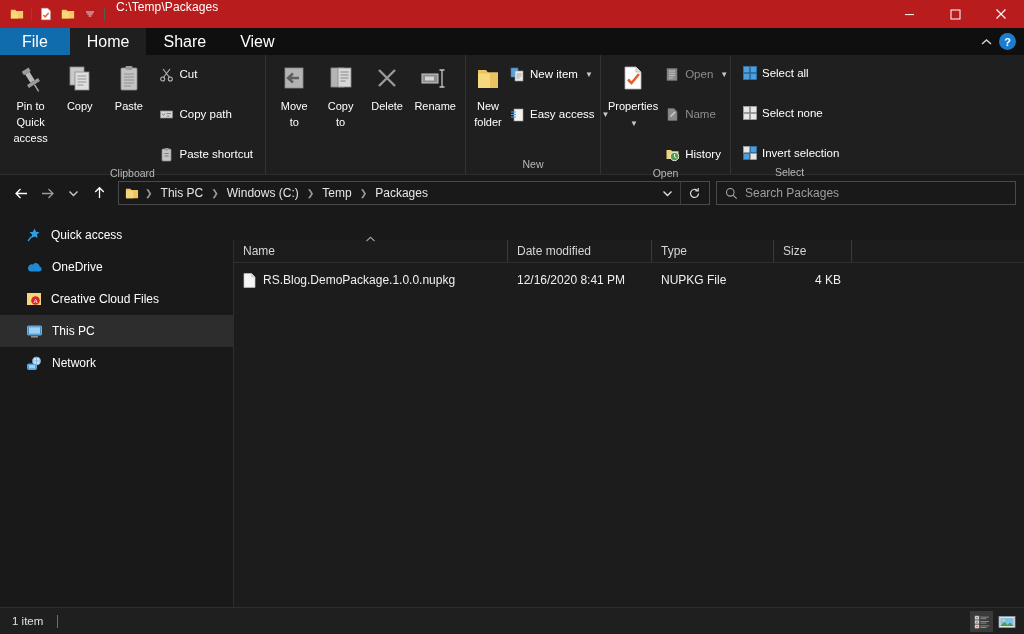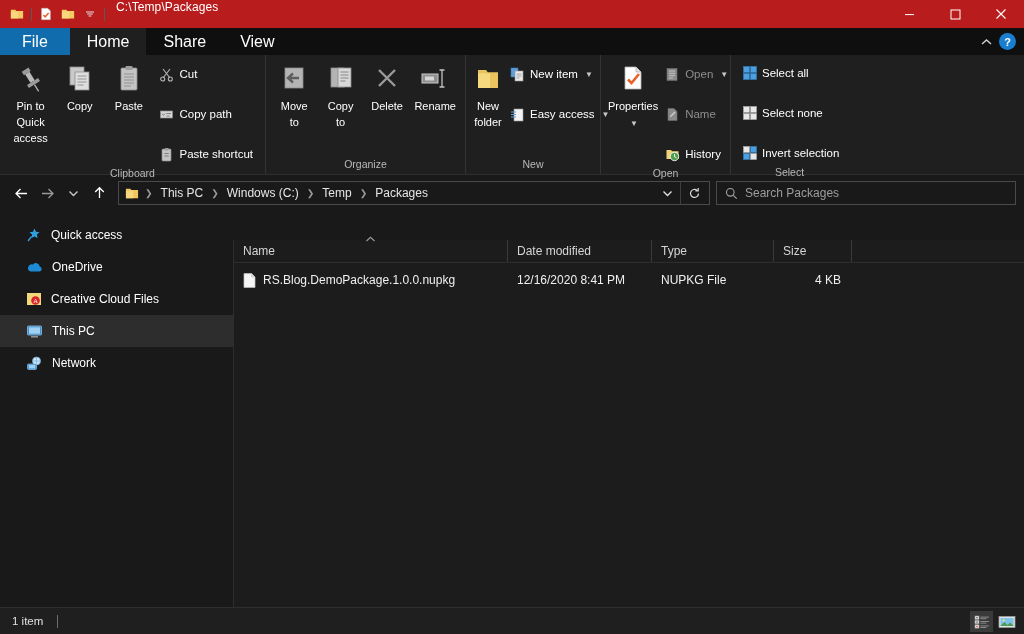--- a/index.html
+++ b/index.html
@@ -363,21 +363,20 @@
           <span class="ico">
             <svg width="34" height="32" viewBox="0 0 34 32">
               <rect x="4" y="10" width="16" height="9" fill="#8f8f8f" stroke="#c9c9c9" stroke-width="1"></rect>
               <rect x="7" y="12.5" width="9" height="4" fill="#d6d6d6"></rect>
               <path d="M24 6v17M21.5 6h5M21.5 23h5" stroke="#c4c4c4" stroke-width="1.3" fill="none"></path>
             </svg>
           </span>
           <span class="lbl">Rename</span>
         </div>
       </div>
-      <div class="rgroup-label">Organize</div>
     </div>
 
     <div class="rgroup" style="width:135px">
       <div class="rgroup-body">
         <div class="bigbtn">
           <span class="ico">
             <svg width="30" height="32" viewBox="0 0 30 32">
               <path d="M5 6h8l1.8 2.3H25V24H5z" fill="#e8c35f"></path>
               <path d="M5 9.4h12V24H5z" fill="#f6d97f"></path>
             </svg>

